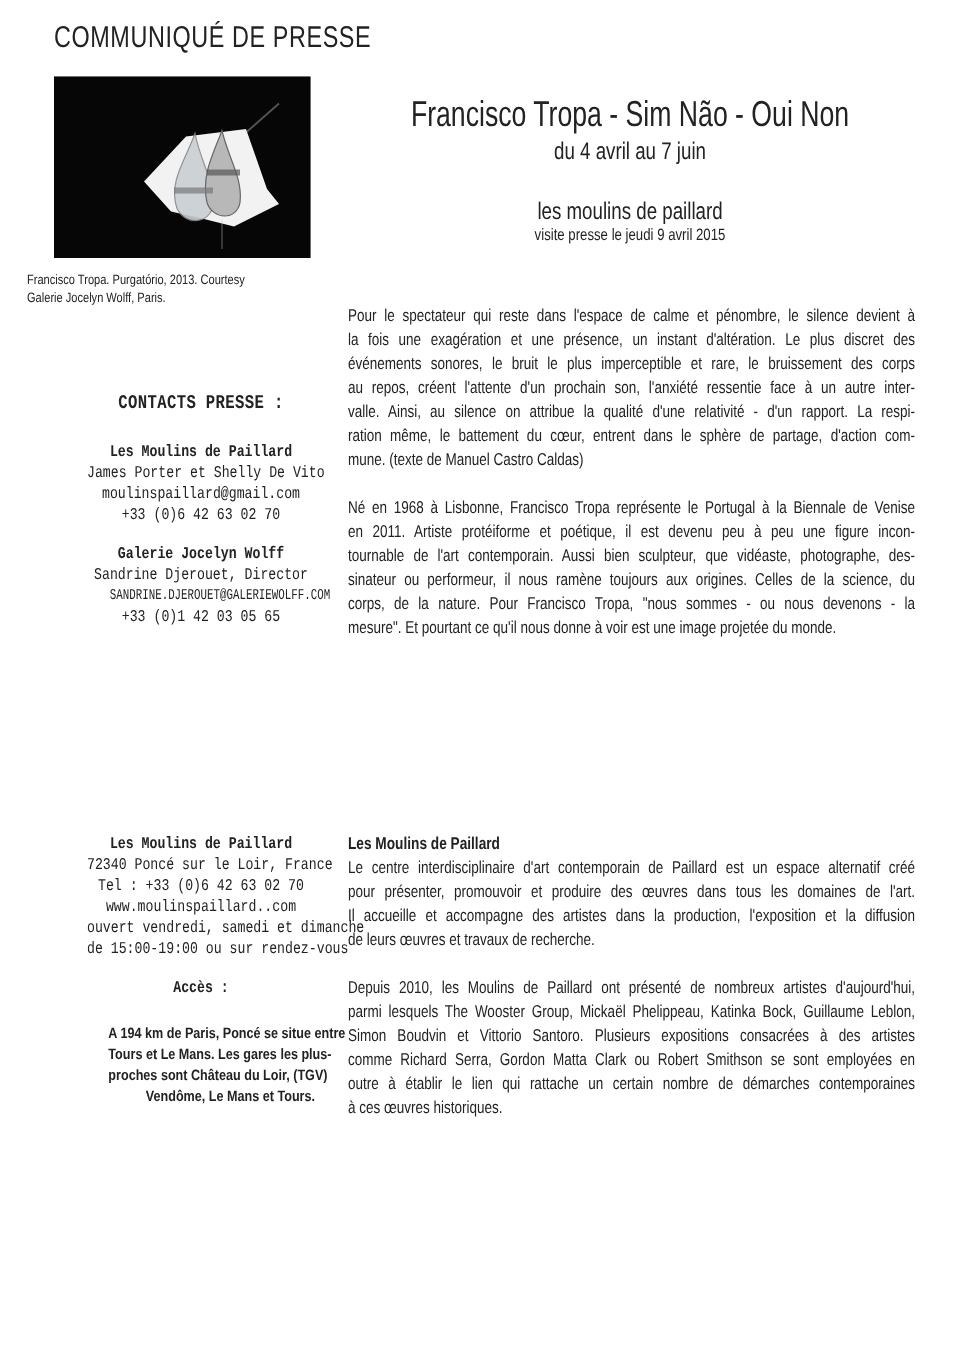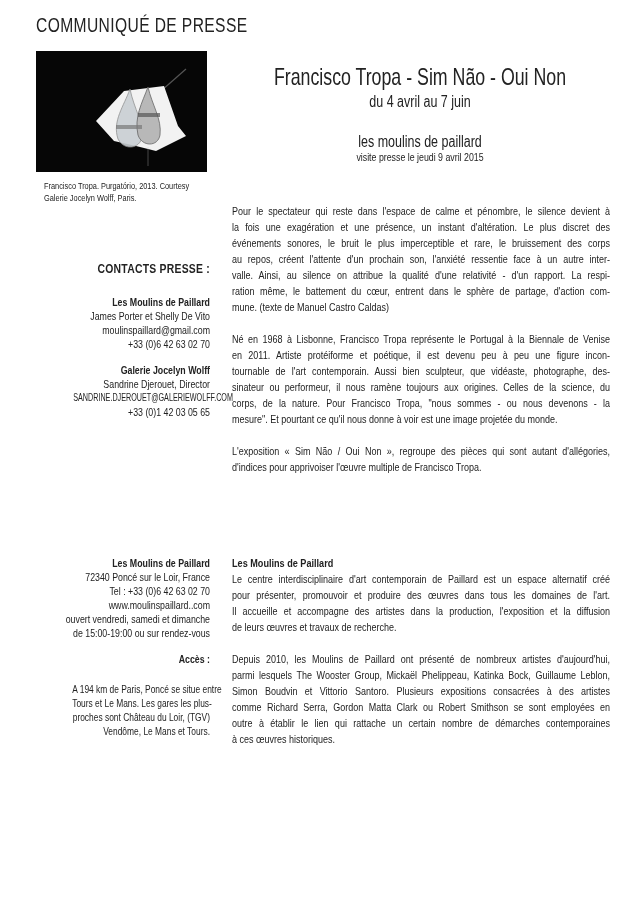--- a/index.html
+++ b/index.html
@@ -14,21 +14,21 @@
     font-family: "Liberation Sans", sans-serif;
     transform: scaleX(0.78); transform-origin: left top;
     white-space: nowrap;
   }
   .photo {
     position: absolute; left: 36px; top: 51px; width: 171px; height: 121px;
     background: #050505; overflow: hidden;
   }
   .photo svg { width: 100%; height: 100%; display: block; }
   .caption {
-    position: absolute; left: 44px; top: 180px; width: 200px;
+    position: absolute; left: 18px; top: 180px; width: 200px;
     font-size: 9px; line-height: 12px; color: #222;
     font-family: "Liberation Sans", sans-serif;
   }
   .caption span { display: block; transform: scaleX(0.82); transform-origin: left top; white-space: nowrap; }
 
   .title-block { position: absolute; left: 230px; top: 63px; width: 380px; text-align: center; }
   .main-title {
     font-size: 24px; color: #222; white-space: nowrap; display: block;
     font-family: "Liberation Sans", sans-serif;
     transform: scaleX(0.74); transform-origin: center top;
@@ -44,32 +44,32 @@
     font-family: "Liberation Sans", sans-serif;
     transform: scaleX(0.78); transform-origin: center top;
   }
   .press-visit {
     font-size: 11px; color: #222; display: block; margin-top: 0px;
     font-family: "Liberation Sans", sans-serif;
     transform: scaleX(0.8); transform-origin: center top;
   }
 
   .left-col {
-    position: absolute; left: 20px; width: 190px; text-align: right;
-    font-family: Liberation Sans, sans-serif; font-size: 11px; line-height: 14px; color: #222;
+    position: absolute; left: 20px; width: 190px; text-align: center;
+    font-family: Liberation Mono, monospace; font-size: 11px; line-height: 14px; color: #222;
   }
   .left-col .line { display: block; white-space: nowrap; transform: scaleX(0.8); transform-origin: right top; }
   .left-col .bold { font-weight: bold; }
   .left-col .gap { height: 13px; }
   .contacts-head { font-size: 13px; font-weight: bold; letter-spacing: 0.3px; }
   .email-caps { font-size: 10px; transform: scaleX(0.72) !important; }
 
   .acces-text {
     position: absolute; left: 46px; top: 683px; width: 164px;
-    font-family: "Liberation Sans", sans-serif; font-size: 10px; line-height: 14px; color: #222;
+    font-family: "Liberation Sans", sans-serif; font-size: 10px; line-height: 14px; color: #222; font-weight: bold;
   }
   .acces-text .rline { text-align: right; white-space: nowrap; }
 
   .body-col {
     position: absolute; left: 232px; width: 378px;
     font-family: "Liberation Sans", sans-serif; font-size: 11.4px; line-height: 16px; color: #222;
   }
   .para { margin: 0 0 16px 0; }
   .para .l {
     display: block; white-space: nowrap; transform: scaleX(0.79); transform-origin: left top;
@@ -151,24 +151,20 @@
     <span class="l last">mune.  (texte de Manuel Castro Caldas)</span>
   </div>
   <div class="para">
     <span class="l">Né en 1968 à Lisbonne, Francisco Tropa représente le Portugal à la Biennale de Venise</span>
     <span class="l">en 2011. Artiste protéiforme et poétique, il est devenu peu à peu une figure incon-</span>
     <span class="l">tournable de l'art contemporain. Aussi bien sculpteur, que vidéaste, photographe, des-</span>
     <span class="l">sinateur ou performeur, il nous ramène toujours aux origines. Celles de la science, du</span>
     <span class="l">corps, de la nature. Pour Francisco Tropa, "nous sommes - ou nous devenons - la</span>
     <span class="l last">mesure".  Et pourtant ce qu'il nous donne à voir est une image projetée du monde.</span>
   </div>
-  <div class="para">
-    <span class="l">L'exposition  « Sim Não / Oui Non », regroupe des pièces qui sont autant d'allégories,</span>
-    <span class="l last">d'indices pour apprivoiser l'œuvre multiple de Francisco Tropa.</span>
-  </div>
 </div>
 
 <div class="body-col" style="top:555px;">
   <span class="section-head">Les Moulins de Paillard</span>
   <div class="para">
     <span class="l">Le centre interdisciplinaire d'art contemporain de Paillard est un espace alternatif créé</span>
     <span class="l">pour présenter, promouvoir et produire des œuvres dans tous les domaines de l'art.</span>
     <span class="l">Il accueille et accompagne des artistes dans la production, l'exposition et la diffusion</span>
     <span class="l last">de leurs œuvres et travaux de recherche.</span>
   </div>

